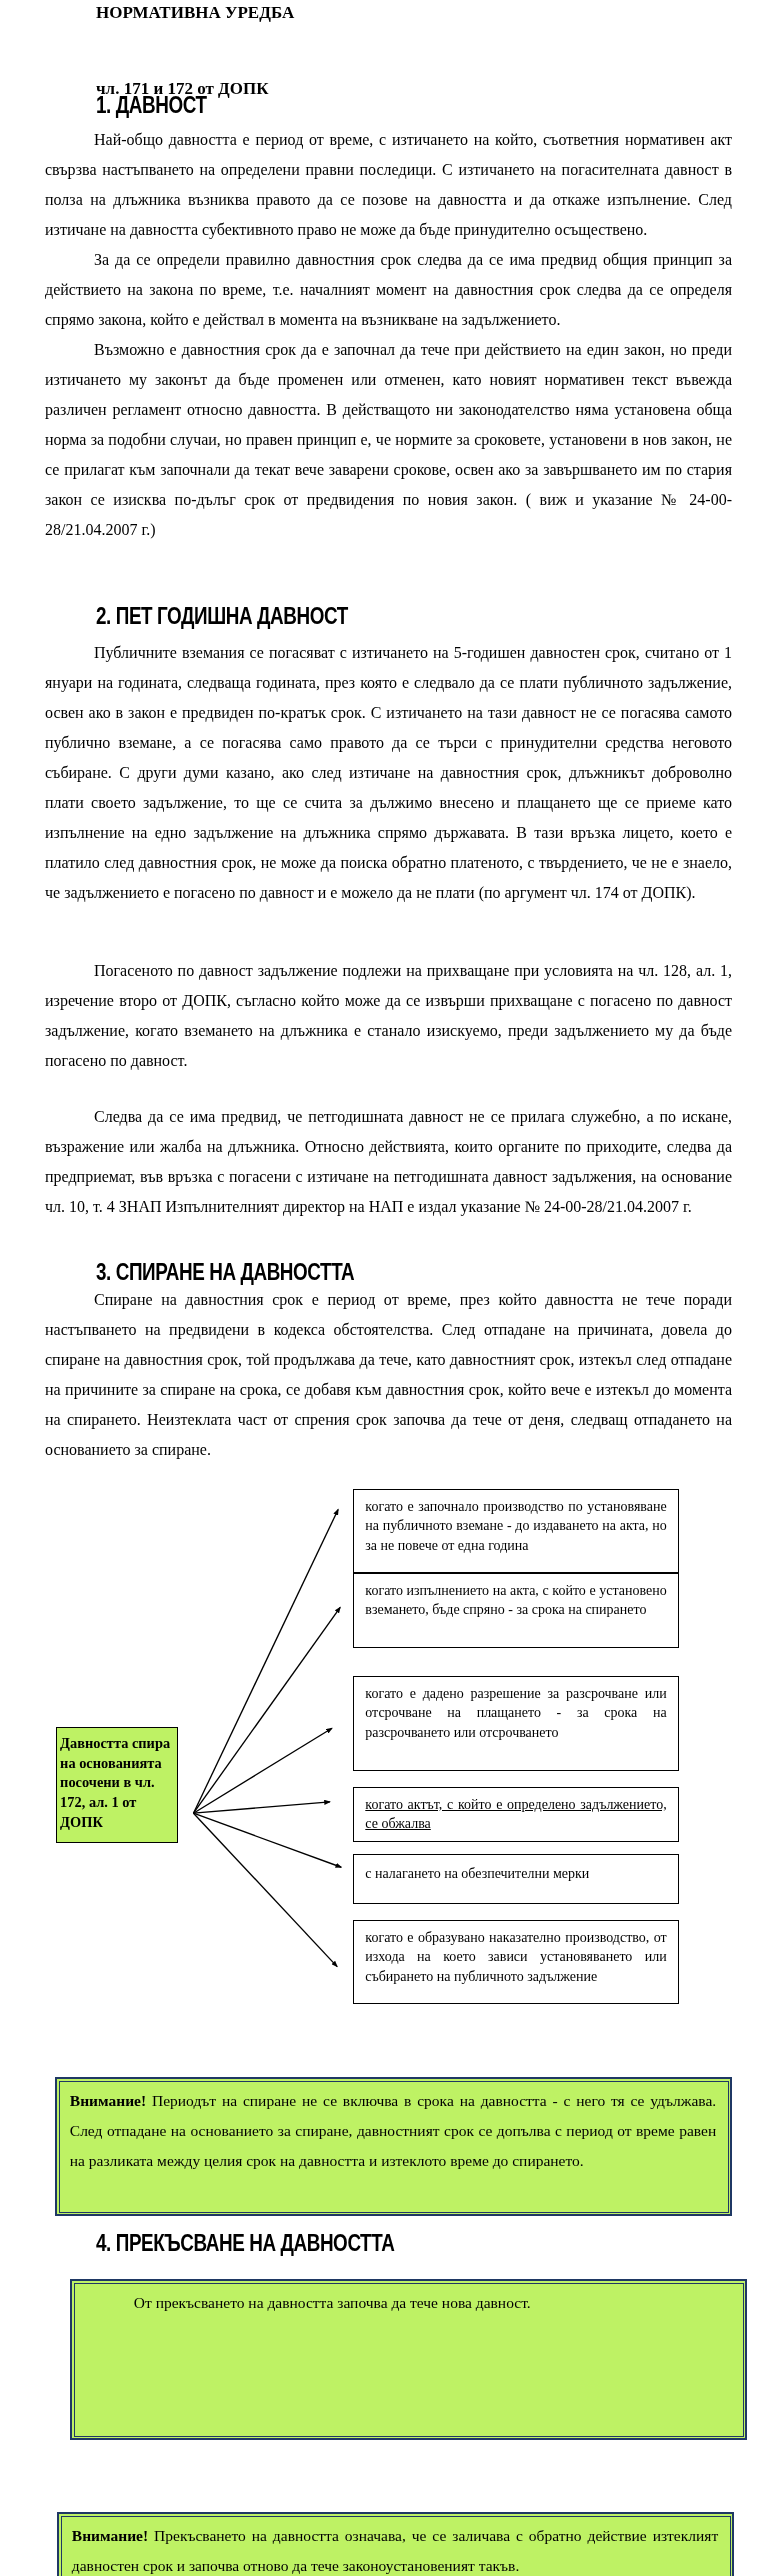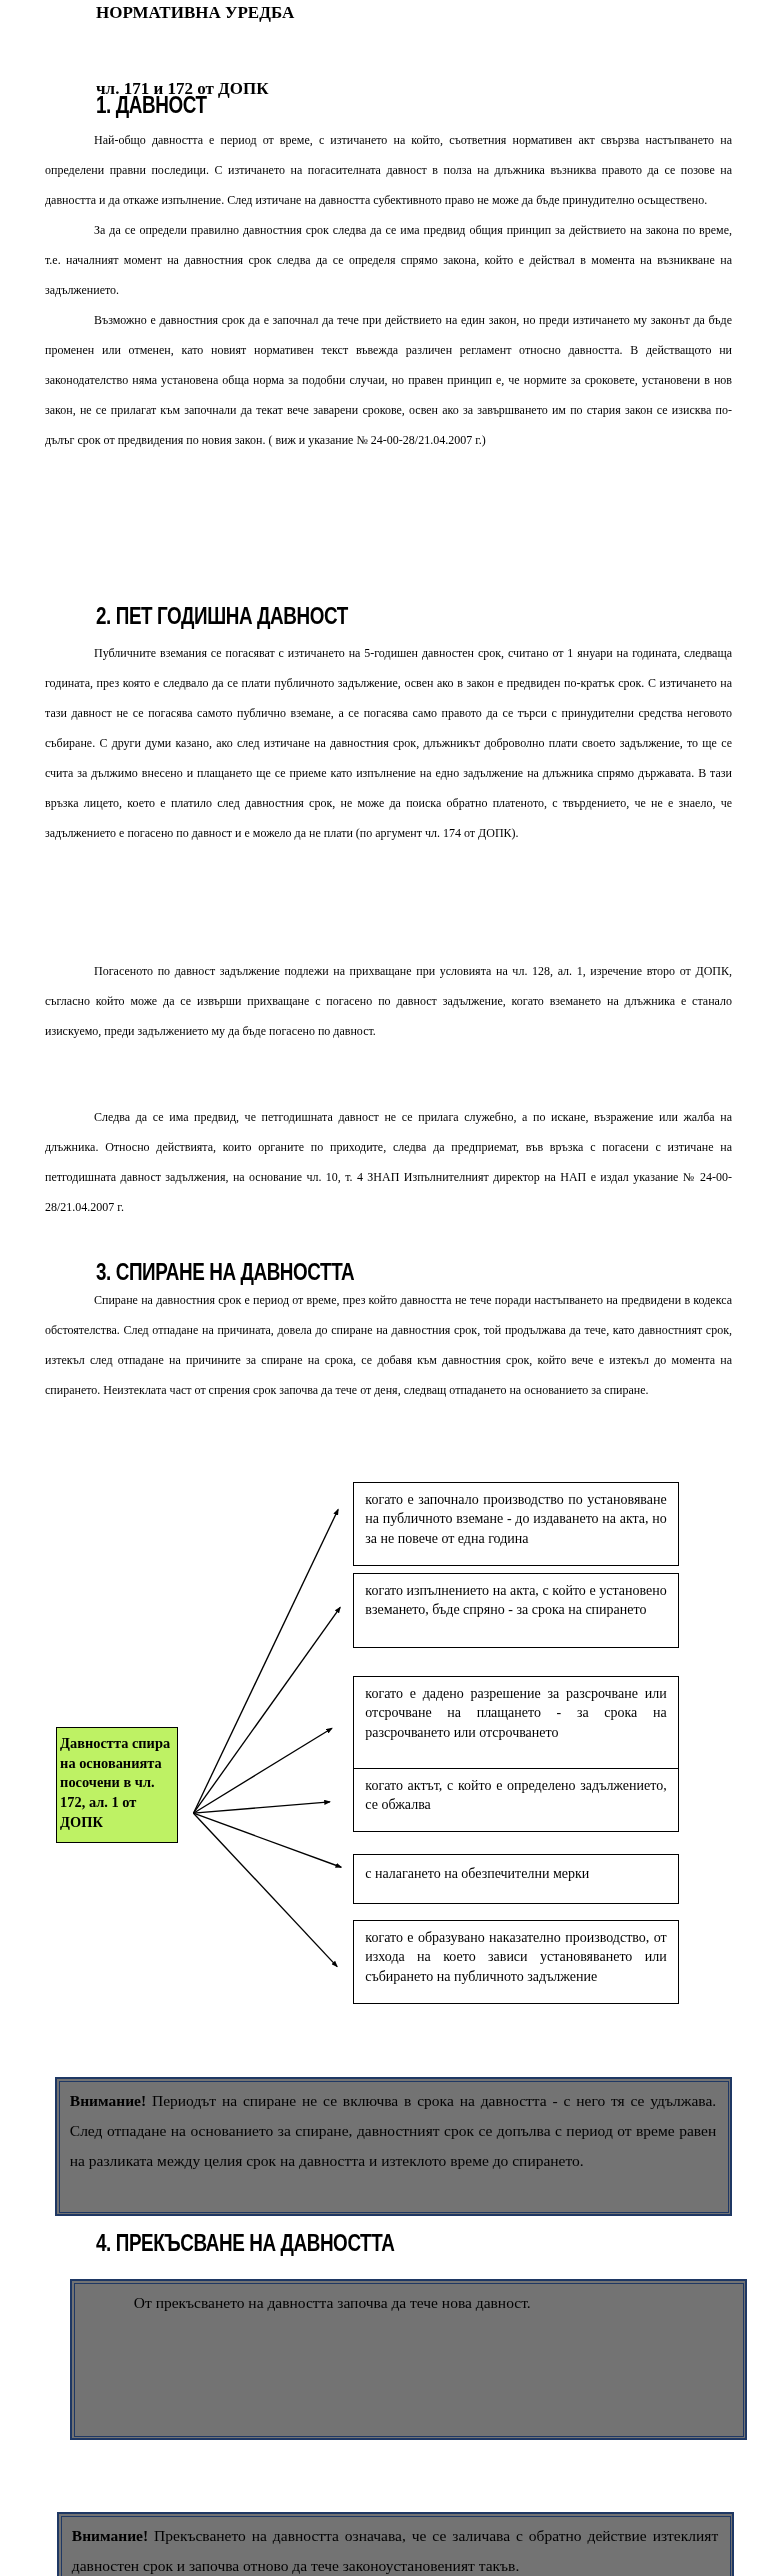--- a/index.html
+++ b/index.html
@@ -11,40 +11,40 @@
   .abs{position:absolute;}
   .doc-title{
     font-weight:bold;font-size:17px;line-height:1.1;white-space:nowrap;
   }
   .sec-heading{
     font-family:"Liberation Sans","DejaVu Sans",sans-serif;
     font-weight:bold;font-size:23px;line-height:1.1;white-space:nowrap;
     transform:scaleX(0.82);transform-origin:left top;letter-spacing:-0.5px;
   }
   .body-block{
-    left:45px;width:687px;font-size:12px;line-height:30px;text-align:justify;
+    left:45px;width:687px;font-size:16px;line-height:30px;text-align:justify;
   }
   .body-block p{margin:0;text-indent:49px;}
   
   .diagram{left:0;top:1476px;width:771px;height:539px;}
   .cause-box{
     position:absolute;left:353px;width:326px;border:1.5px solid #000;background:#fff;
     box-sizing:border-box;padding:6.7px 11.3px;font-size:14px;line-height:19.6px;
     text-align:justify;
   }
   .source-box{
     position:absolute;left:56px;top:251px;width:122px;height:116px;
     border:1.5px solid #000;box-sizing:border-box;background:#bef264;
     font-weight:bold;font-size:14.4px;line-height:19.6px;text-align:left;
     padding:6.2px 3.1px;
   }
   .arrow-layer{position:absolute;left:0;top:0;pointer-events:none;}
   
   .warnbox{
-    position:absolute;border:2.1px solid #1F3864;background:#737373;box-sizing:border-box;
+    position:absolute;border:2.1px solid #1F3864;background:#bef264;box-sizing:border-box;
   }
   .warnbox-inner{
     position:absolute;left:1.5px;top:1.5px;right:1.5px;bottom:1.5px;
     border:1px solid #1F3864;box-sizing:border-box;
     padding:4.1px 11.3px 4.1px 10.3px;
     font-size:15.5px;line-height:30px;text-align:justify;
   }
   .warnbox-inner p{margin:0;}
   .warn-label{font-weight:bold;}
 </style>
@@ -92,24 +92,24 @@
         <line x1="375" y1="655" x2="660" y2="255" marker-end="url(#ah)"></line>
         <line x1="375" y1="655" x2="644" y2="490" marker-end="url(#ah)"></line>
         <line x1="375" y1="655" x2="640" y2="633" marker-end="url(#ah)"></line>
         <line x1="375" y1="655" x2="662" y2="760" marker-end="url(#ah)"></line>
         <line x1="375" y1="655" x2="654" y2="953" marker-end="url(#ah)"></line>
       </g>
     </svg>
 
     <div class="source-box">Давността спира на основанията посочени в чл. 172, ал. 1 от ДОПК</div>
 
-    <div class="cause-box" style="top:6px;height:84px;">когато е започнало производство по установяване на публичното вземане - до издаването на акта, но за не повече от една година</div>
+    <div class="cause-box" style="top:13px;height:84px;">когато е започнало производство по установяване на публичното вземане - до издаването на акта, но за не повече от една година</div>
     <div class="cause-box" style="top:97px;height:75px;">когато изпълнението на акта, с който е установено вземането, бъде спряно - за срока на спирането</div>
     <div class="cause-box" style="top:200px;height:95px;">когато е дадено разрешение за разсрочване или отсрочване на плащането - за срока на разсрочването или отсрочването</div>
-    <div class="cause-box" style="top:292px;height:64px;">когато актът, с който е определено задължението, се обжалва</div>
+    <div class="cause-box" style="top:311px;height:55px;text-decoration:underline;">когато актът, с който е определено задължението, се обжалва</div>
     <div class="cause-box" style="top:378px;height:50px;padding-top:9.3px;">с налагането на обезпечителни мерки</div>
     <div class="cause-box" style="top:444px;height:84px;">когато е образувано наказателно производство, от изхода на което зависи установяването или събирането на публичното задължение</div>
   </div>
 
   <div class="warnbox" style="left:55px;top:2077px;width:677px;height:139px;">
     <div class="warnbox-inner">
       <p><span class="warn-label">Внимание!</span><span> Периодът на спиране не се включва в срока на давността - с него тя се удължава. След отпадане на основанието за спиране, давностният срок се допълва с период от време равен на разликата между целия срок на давността и изтеклото време до спирането.</span></p>
     </div>
   </div>
 

